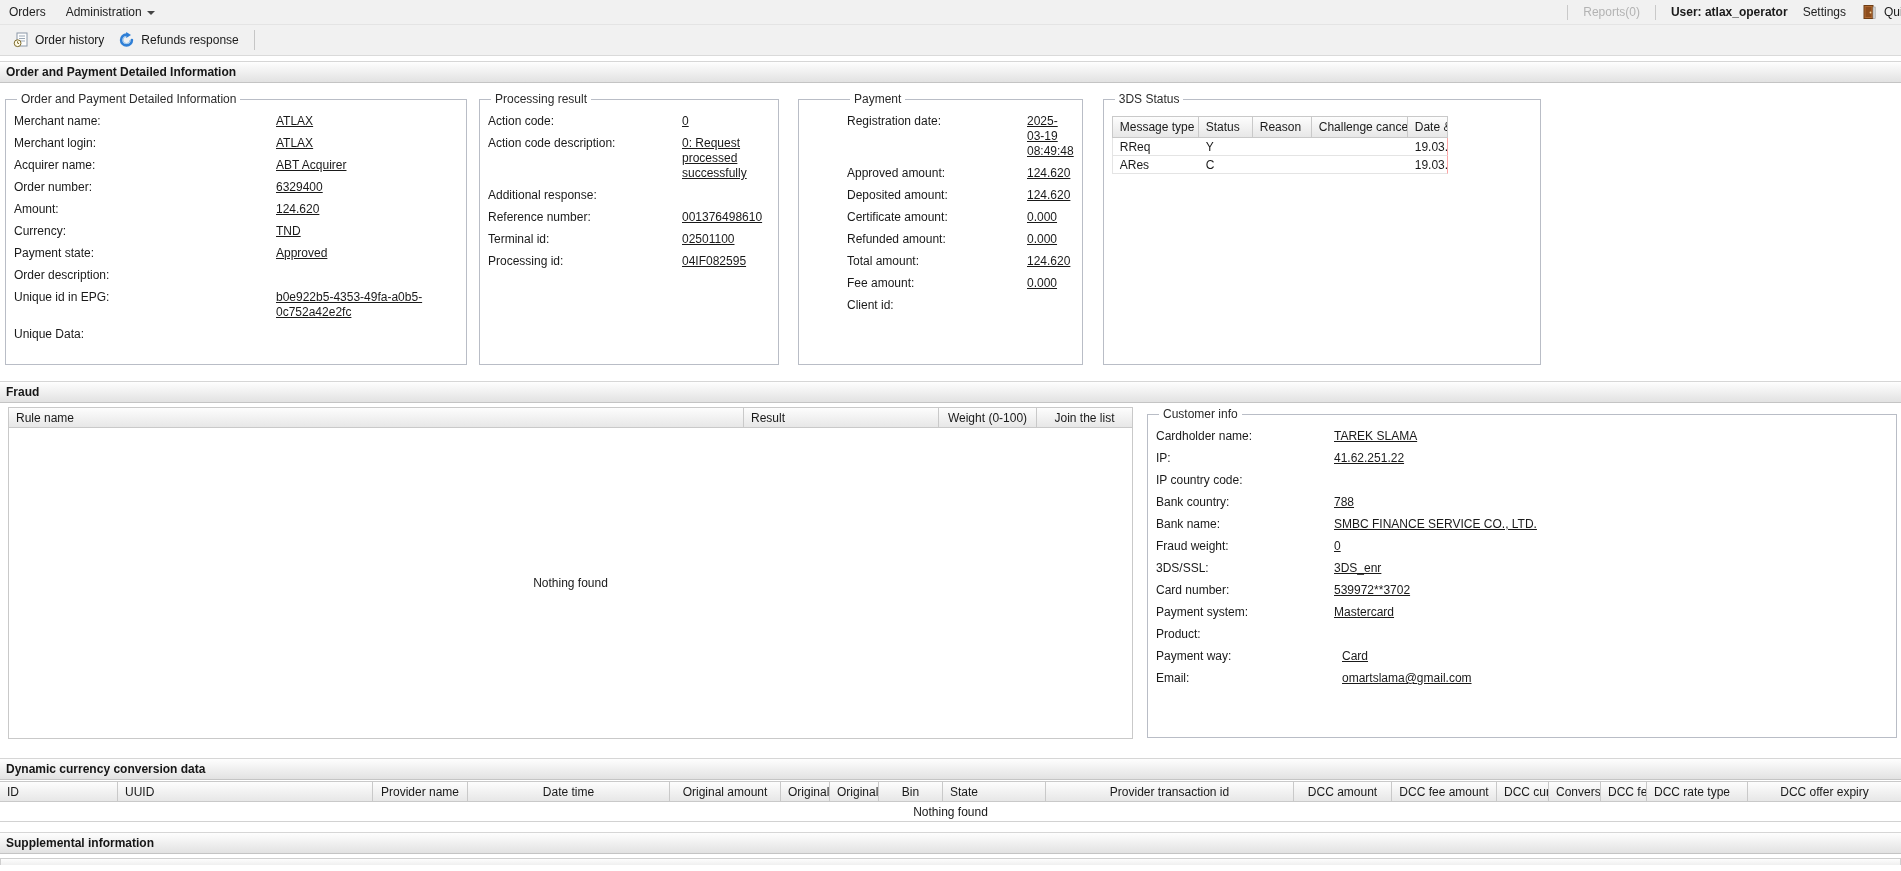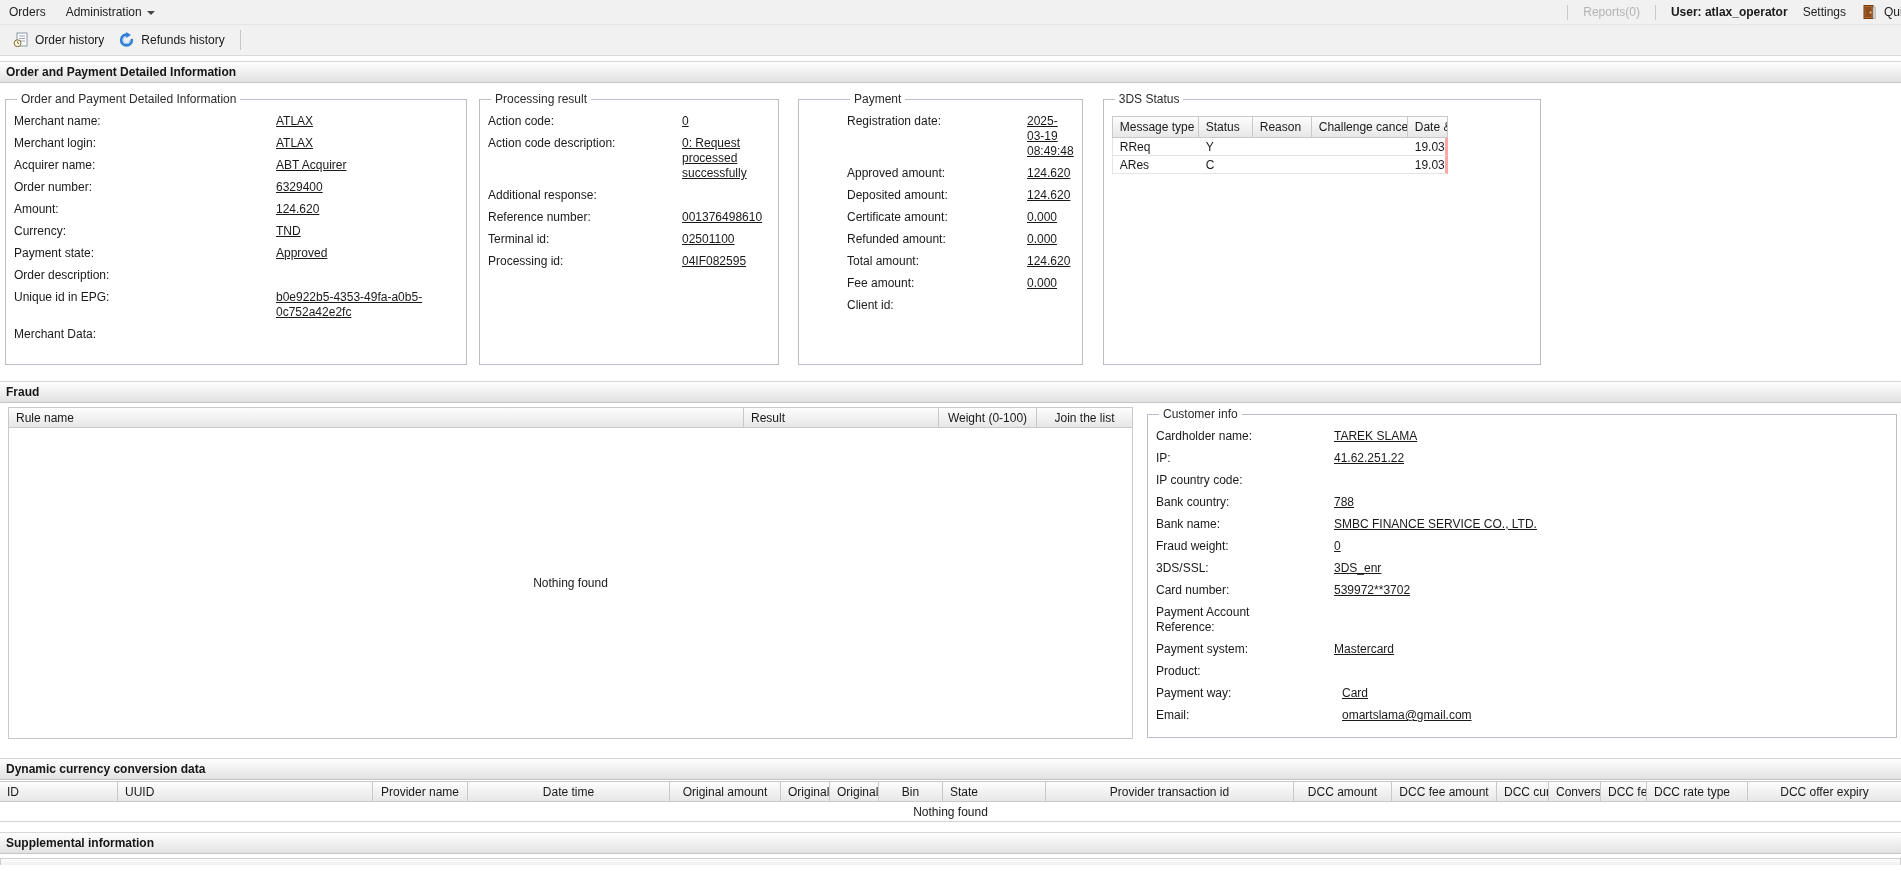--- a/index.html
+++ b/index.html
@@ -47,21 +47,21 @@
   .grid-head { display:flex; background:linear-gradient(#fdfdfd,#e7e7e7);
     border:1px solid #c9c9c9; height:22px; align-items:stretch; }
   .grid-head .cell { padding:0 0 0 7px; border-right:1px solid #c9c9c9; display:flex;
     align-items:center; overflow:hidden; white-space:nowrap; }
   .grid-head .cell:last-child { border-right:none; }
   .cell.c { justify-content:center; padding-left:0; }
   .grid-row { display:flex; height:18px; align-items:center; border-bottom:1px solid #e4e4e4; background:#fff; }
   .grid-row .cell { padding-left:7px; overflow:hidden; white-space:nowrap; }
 
   .tds-table { width:336px; margin-top:2px; }
-  .tds-table .grid-row { border-left:1px solid #e4e4e4; border-right:3px solid #fca5a5; }
+  .tds-table .grid-row { border-left:1px solid #e4e4e4; border-right:1px solid #fca5a5; }
 
   
   .fraud-wrap { display:flex; padding:4px 4px 0 8px; }
   .fraud-table { width:1125px; }
   .fraud-body { height:311px; border:1px solid #c9c9c9; border-top:none;
     display:flex; align-items:center; justify-content:center; background:#fff; }
   .customer-fs { margin-left:14px; flex:1; height:331px; margin-right:0; }
   .customer-fs .flabel { width:142px; }
   .fvalue.indent { padding-left:8px; }
 
@@ -118,21 +118,21 @@
       <line x1="4.6" y1="11.2" x2="6" y2="11.6" stroke="#7d6a2a" stroke-width="1"></line>
     </svg>
     <span>Order history</span>
   </span>
   <span class="tb-btn">
     <svg width="17" height="16" viewBox="0 0 17 16">
       <path d="M8.5 2.6 a5.4 5.4 0 1 0 5.4 5.4" fill="none" stroke="#2f7fd6" stroke-width="2.6" stroke-linecap="round"></path>
       <polygon points="8.2,0 8.2,6 13,3" fill="#2f7fd6"></polygon>
       <path d="M8.5 4.4 a3.6 3.6 0 1 0 3.6 3.6" fill="none" stroke="#7db7ec" stroke-width="1" opacity="0.8"></path>
     </svg>
-    <span>Refunds history</span>
+    <span>Refunds response</span>
   </span>
   <span class="tb-sep"></span>
 </div>
 
 <div class="section-bar sb-first">Order and Payment Detailed Information</div>
 
 <div class="fieldsets-row">
 
   <fieldset class="fs-order">
     <legend>Order and Payment Detailed Information</legend>
@@ -166,21 +166,21 @@
       </div>
     <div class="frow">
         <span class="flabel">Order description:</span>
         <span class="fvalue"></span>
       </div>
     <div class="frow">
         <span class="flabel">Unique id in EPG:</span>
         <span class="fvalue">b0e922b5-4353-49fa-a0b5-0c752a42e2fc</span>
       </div>
     <div class="frow">
-        <span class="flabel">Merchant Data:</span>
+        <span class="flabel">Unique Data:</span>
         <span class="fvalue"></span>
       </div>
   </fieldset>
 
   <fieldset class="fs-proc">
     <legend>Processing result</legend>
     <div class="frow">
         <span class="flabel">Action code:</span>
         <span class="fvalue">0</span>
       </div>
@@ -311,24 +311,20 @@
         <span class="flabel">Fraud weight:</span>
         <span class="fvalue">0</span>
       </div>
     <div class="frow">
         <span class="flabel">3DS/SSL:</span>
         <span class="fvalue">3DS_enr</span>
       </div>
     <div class="frow">
         <span class="flabel">Card number:</span>
         <span class="fvalue">539972**3702</span>
-      </div>
-    <div class="frow">
-        <span class="flabel">Payment Account Reference:</span>
-        <span class="fvalue"></span>
       </div>
     <div class="frow">
         <span class="flabel">Payment system:</span>
         <span class="fvalue">Mastercard</span>
       </div>
     <div class="frow">
         <span class="flabel">Product:</span>
         <span class="fvalue"></span>
       </div>
     <div class="frow">

